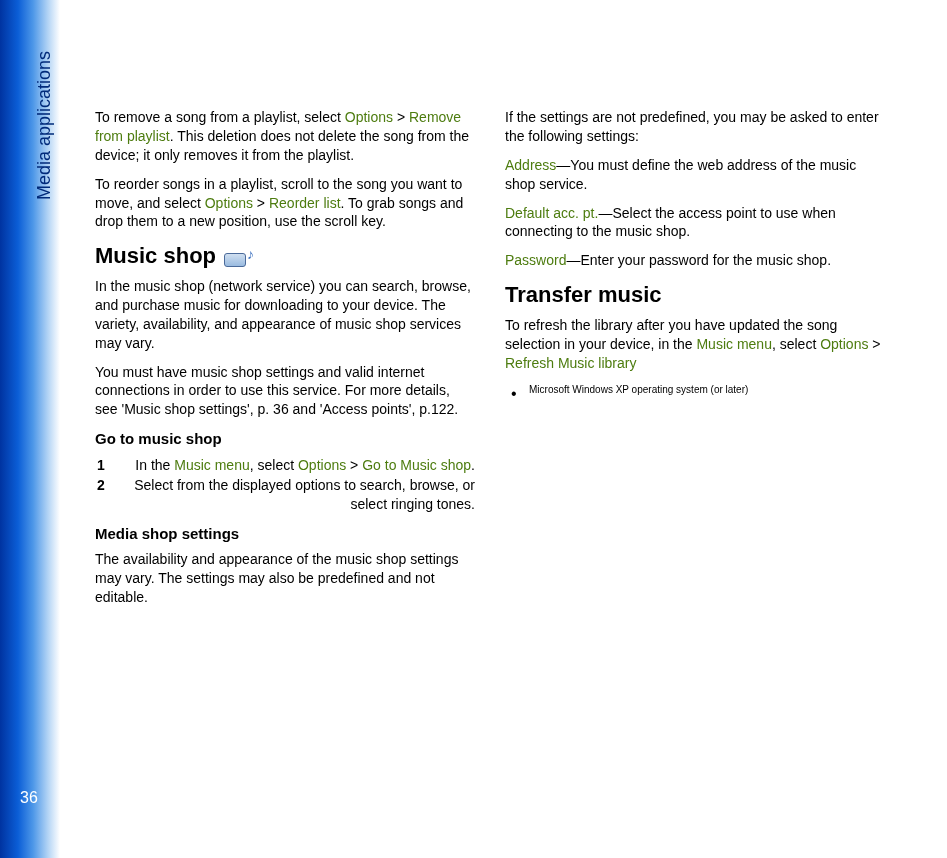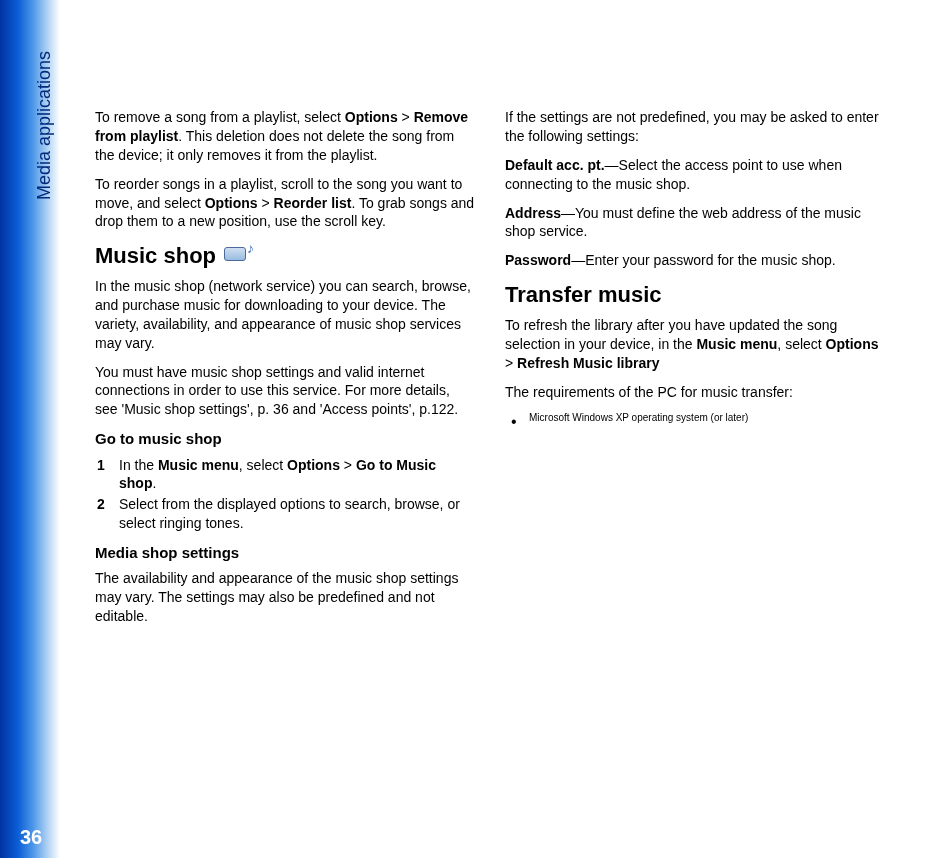--- a/index.html
+++ b/index.html
@@ -28,52 +28,52 @@
     transform: rotate(-90deg);
     transform-origin: left top;
     font-size: 18px;
     color: #002a7a;
     white-space: nowrap;
     font-weight: 500;
   }
   .page-num {
     position: absolute;
     left: 20px;
-    top: 824px;
-    font-size: 20px;
-    font-weight: bold;
+    top: 787px;
+    font-size: 16px;
+    font-weight: normal;
     color: #fff;
   }
   .content {
     position: absolute;
     left: 95px;
     top: 108px;
     width: 790px;
     display: flex;
     gap: 30px;
   }
   .col {
     width: 380px;
   }
   .col p, .col .para {
     margin-bottom: 10px;
     font-size: 14px;
   }
   .blue-bold {
-    color: #000000;
-    font-weight: bold;
+    color: #4d7c0f;
+    font-weight: normal;
   }
   .bold { font-weight: bold; }
   h2.section {
     font-size: 22px;
     font-weight: bold;
     margin-top: 6px;
     margin-bottom: 6px;
     display: flex;
-    align-items: flex-start;
+    align-items: flex-end;
     gap: 8px;
   }
   h3.subsection {
     font-size: 15px;
     font-weight: bold;
     margin-top: 4px;
     margin-bottom: 6px;
   }
   .shop-icon {
     display: inline-block;
@@ -93,20 +93,21 @@
     position: absolute;
     right: -2px; top: -2px;
     font-size: 14px;
     color: #3a6fbf;
   }
   ol.steps {
     margin-left: 2px;
     margin-bottom: 10px;
     list-style: none;
     counter-reset: step;
+    text-align: right;
   }
   ol.steps li {
     counter-increment: step;
     position: relative;
     padding-left: 22px;
     margin-bottom: 2px;
     font-size: 14px;
   }
   ol.steps li::before {
     content: counter(step);
@@ -176,44 +177,43 @@
 
     <p class="para">The availability and appearance of the music shop settings may vary. The settings may also be predefined and not editable.</p>
 
   </div>
 
   <div class="col">
 
     <p class="para">If the settings are not predefined, you may be asked to enter the following settings:</p>
 
     <p class="para">
+      <span class="blue-bold">Address</span><span>—You must define the web address of the music shop service.</span>
+    </p>
+
+    <p class="para">
       <span class="blue-bold">Default acc. pt.</span><span>—Select the access point to use when connecting to the music shop.</span>
-    </p>
-
-    <p class="para">
-      <span class="blue-bold">Address</span><span>—You must define the web address of the music shop service.</span>
     </p>
 
 
     <p class="para">
       <span class="blue-bold">Password</span><span>—Enter your password for the music shop.</span>
     </p>
 
 
 
     <h2 class="section">
       <span>Transfer music</span>
     </h2>
 
 
     <p class="para">
       <span>To refresh the library after you have updated the song selection in your device, in the </span><span class="blue-bold">Music menu</span><span>, select </span><span class="blue-bold">Options</span><span> &gt; </span><span class="blue-bold">Refresh Music library</span>
     </p>
 
-    <p class="para">The requirements of the PC for music transfer:</p>
 
     <ul class="bullets">
       <li>Microsoft Windows XP operating system (or later)</li>
     </ul>
 
   </div>
 
 </div>
 
 </body></html>

